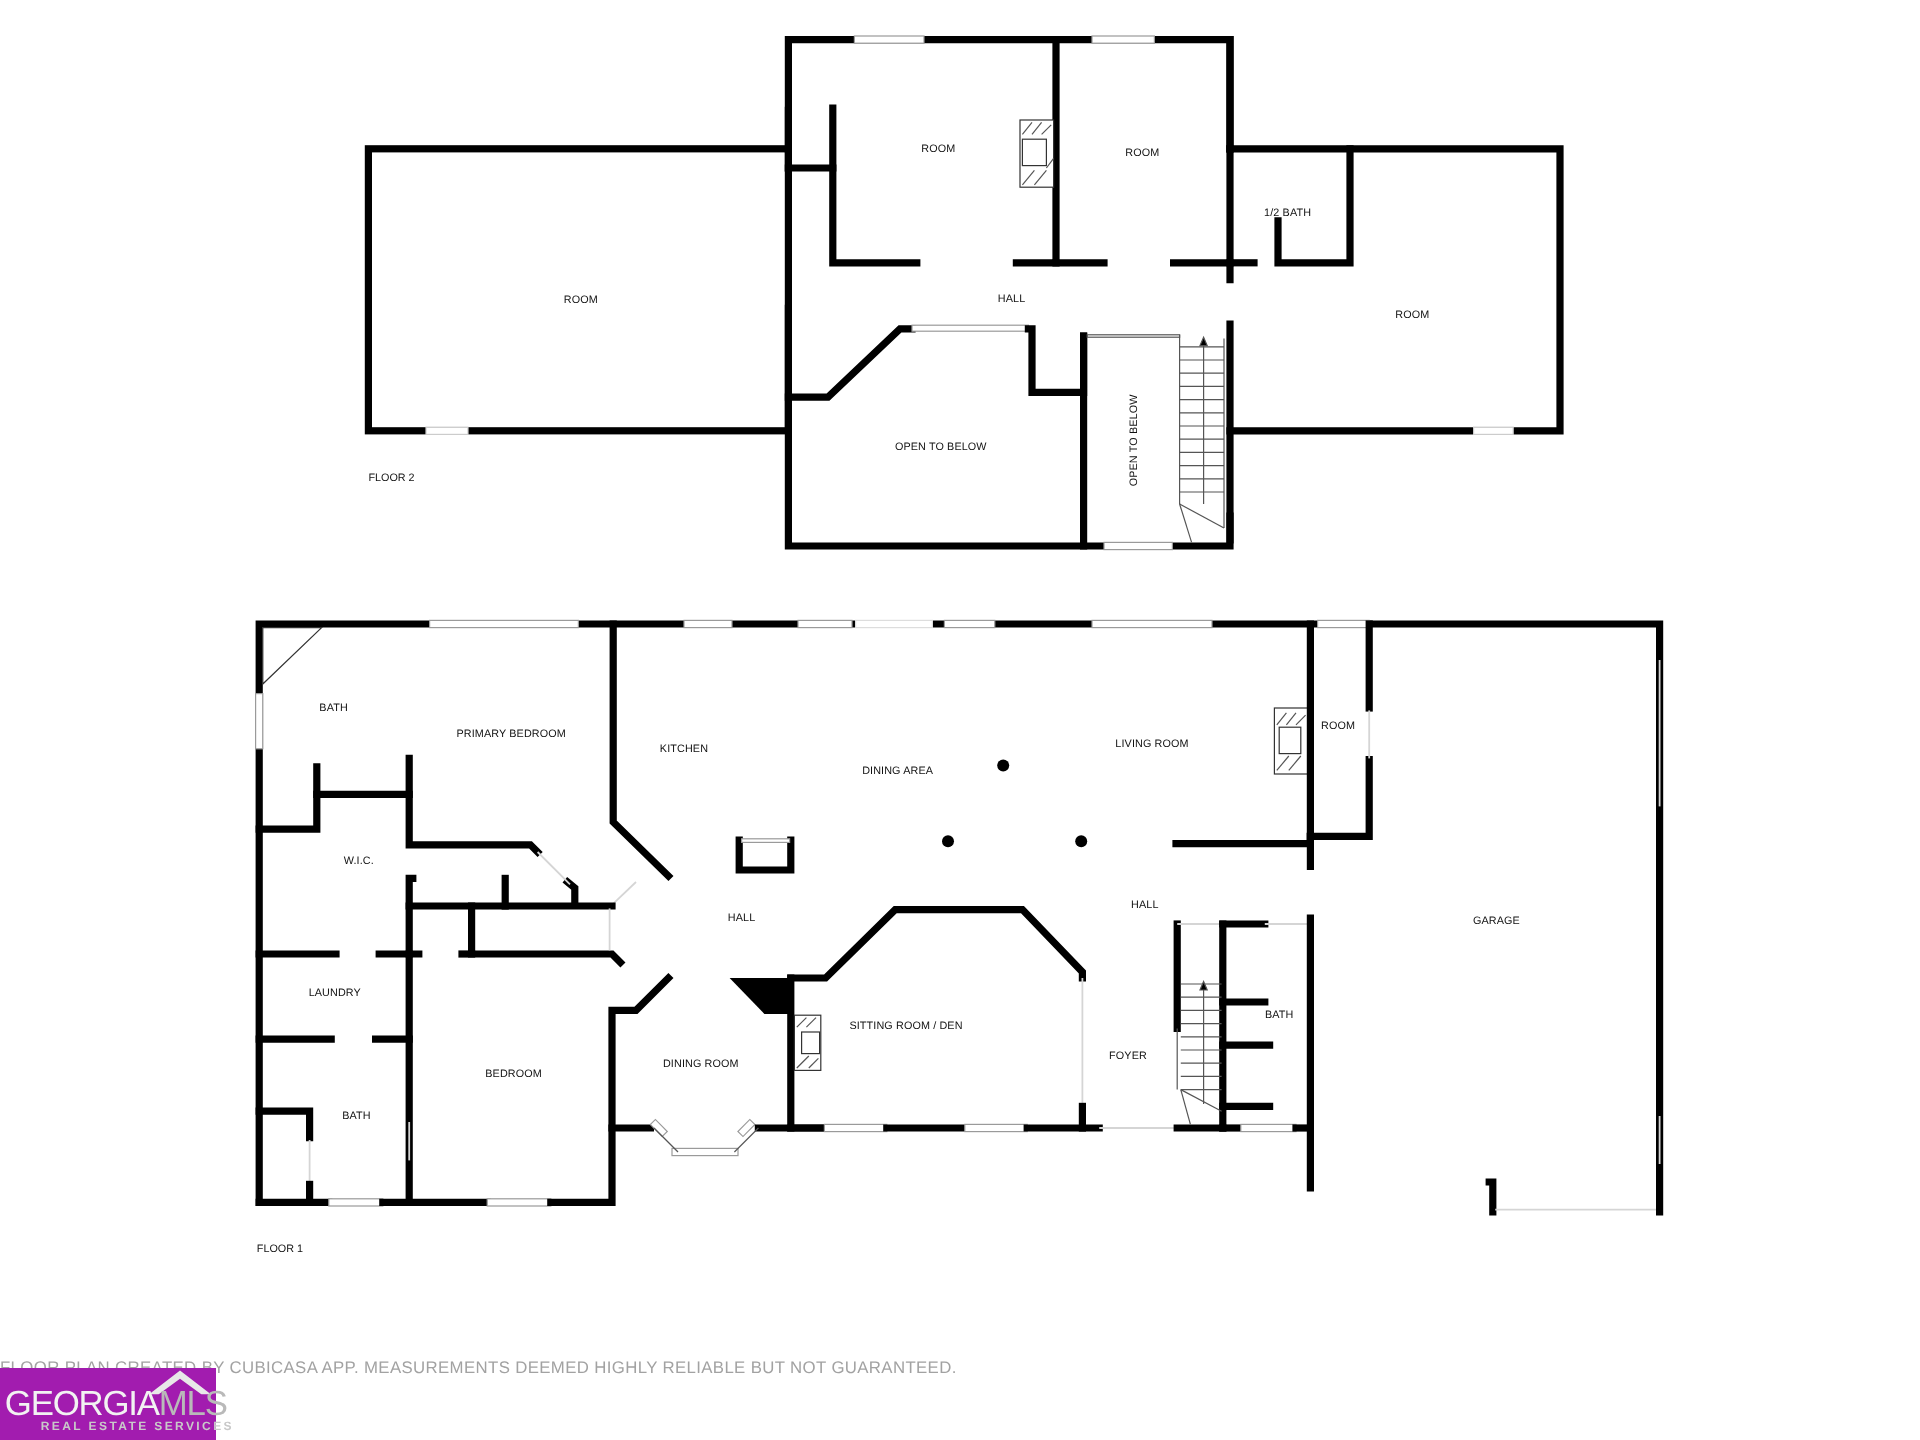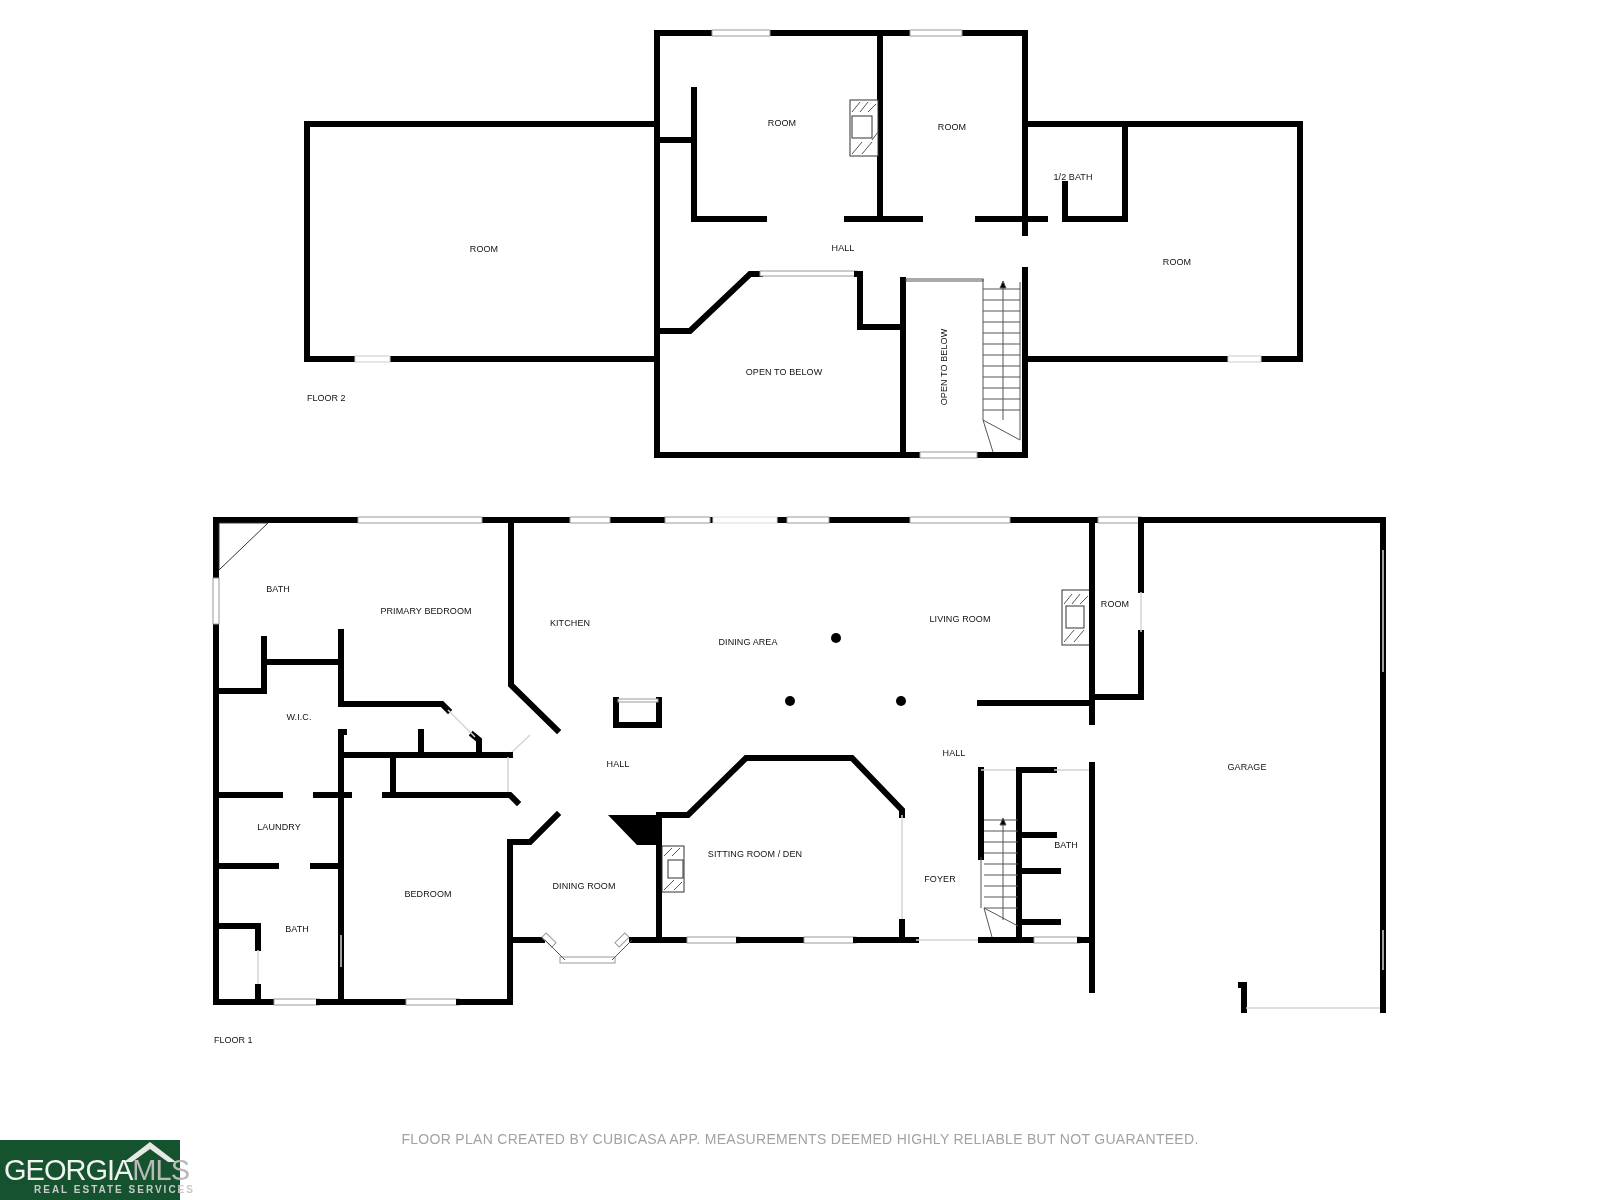--- a/index.html
+++ b/index.html
@@ -5,22 +5,22 @@
   html, body { margin:0; padding:0; background:#ffffff; }
   body { width:1600px; height:1200px; position:relative; overflow:hidden; font-family:"Liberation Sans", sans-serif; }
   svg#plan { position:absolute; left:0; top:0; width:1600px; height:1200px; }
   .w { stroke:#000; stroke-width:6; fill:none; stroke-linecap:square; }
   .win { stroke:#9a9a9a; stroke-width:1; fill:#fff; }
   .door { stroke:#d5d5d5; stroke-width:1.5; fill:none; }
   .thin { stroke:#555; stroke-width:1; fill:none; }
   .hatch { stroke:#333; stroke-width:1; fill:#fff; }
   .lbl { font-family:"Liberation Sans", sans-serif; font-size:9px; fill:#111; text-anchor:middle; dominant-baseline:middle; letter-spacing:0.1px; }
   .flbl { font-family:"Liberation Sans", sans-serif; font-size:9px; fill:#111; }
-  .footer { position:absolute; left:0; width:1600px; top:1131px; text-align:center; font-size:14px; color:#a2a2a2; letter-spacing:0.3px; }
-  .logo { position:absolute; left:0; top:1140px; width:180px; height:60px; background:#14532d; }
+  .footer { position:absolute; left:0; width:1600px; top:1131px; text-align:left; font-size:14px; color:#a2a2a2; letter-spacing:0.3px; }
+  .logo { position:absolute; left:0; top:1140px; width:180px; height:60px; background:#a21caf; }
   .logo .main { position:absolute; left:4px; top:14px; font-size:29px; color:#f2f2f2; letter-spacing:-1px; white-space:nowrap; }
   .logo .main .mls { color:#b9b9b9; }
   .logo .sub { position:absolute; left:22px; top:44px; font-size:10px; color:#c9c9c9; font-weight:bold; letter-spacing:2px; white-space:nowrap;margin-left:12px; }
   .logo svg { position:absolute; left:122px; top:0px; }
 </style>
 </head>
 <body>
 
 <svg id="plan" viewBox="0 0 1600 1200" xmlns="http://www.w3.org/2000/svg">
 

